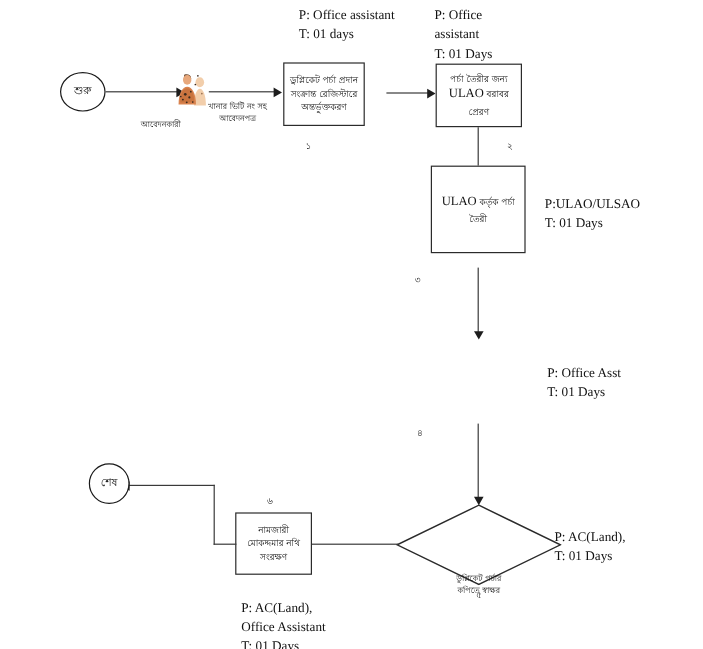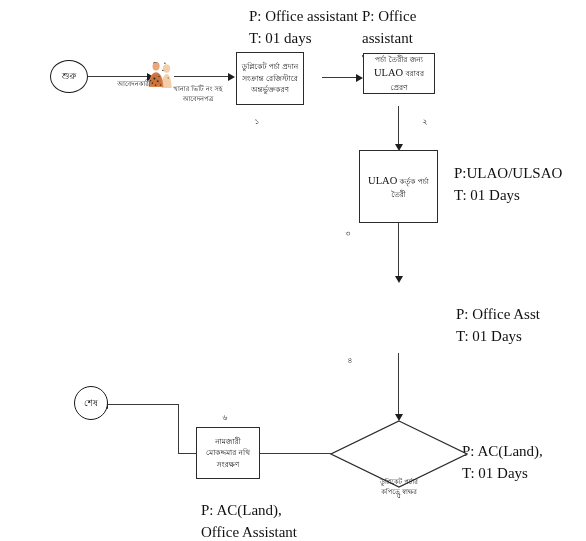--- a/index.html
+++ b/index.html
@@ -80,21 +80,21 @@
   .arrow-r, .arrow-l, .arrow-d, .arrow-u {
     width: 0; height: 0;
   }
   .arrow-r { border-top: 4px solid transparent; border-bottom: 4px solid transparent; border-left: 7px solid #1d1d1d; }
   .arrow-l { border-top: 4px solid transparent; border-bottom: 4px solid transparent; border-right: 7px solid #1d1d1d; }
   .arrow-d { border-left: 4px solid transparent; border-right: 4px solid transparent; border-top: 7px solid #1d1d1d; }
 
   
   .annot {
     font-family: "Liberation Serif", serif;
-    font-size: 15px;
+    font-size: 11px;
     line-height: 1.45;
     color: #111;
     white-space: pre-line;
   }
 
   
   .caption {
     font-family: "DejaVu Sans", sans-serif;
     font-size: 6.6px;
     line-height: 1.5;
@@ -141,21 +141,21 @@
       <circle cx="16.0" cy="18.4" r="0.7" fill="#3a2a1e"></circle>
       <circle cx="12.6" cy="27.3" r="0.8" fill="#3a2a1e"></circle>
       <circle cx="17.6" cy="27.0" r="0.7" fill="#3a2a1e"></circle>
       <circle cx="7.6" cy="22.4" r="0.7" fill="#3a2a1e"></circle>
       <circle cx="19.8" cy="12.4" r="0.7" fill="#3a2a1e"></circle>
       <circle cx="21.9" cy="5.2" r="0.7" fill="#3a2a1e"></circle>
       <circle cx="25.2" cy="20.0" r="0.7" fill="#9a7050"></circle>
     </svg>
   </div>
 
-  <div class="abs caption" style="left:101px; top:80px; width:66px;">
+  <div class="abs caption" style="left:101px; top:100px; width:66px;">
     <span>আবেদনকারী</span>
   </div>
 
   <div class="abs caption" style="left:160px; top:85px; width:76px; white-space:pre-line;">খানার ভিটি নং সহ
 আবেদনপত্র</div>
 
   <div class="abs hline" style="left:174px; top:76px; width:56px;"></div>
   <div class="abs arrow-r" style="left:228px; top:72.5px;"></div>
 
   <div class="abs annot" style="left:249px; top:6px;">P:  Office assistant
@@ -168,38 +168,38 @@
       <span>অন্তর্ভুক্তকরণ</span>
     </span>
   </div>
   <div class="abs step-num" style="left:244px; top:116px; width:26px;">১</div>
 
   <div class="abs hline" style="left:322px; top:77px; width:37px;"></div>
   <div class="abs arrow-r" style="left:356px; top:73.5px;"></div>
 
   <div class="abs annot" style="left:362px; top:6px;">P: Office
 assistant
-T: 06 Days</div>
-
-  <div class="abs process" style="left:363px; top:53px; width:72px; height:41px;">
+T: 01 Days</div>
+
+  <div class="abs process" style="left:363px; top:53px; width:72px; height:53px;">
     <span class="bn">
       <span>পর্চা তৈরীর জন্য</span><br>
       <span class="big">ULAO</span><span> বরাবর</span><br>
       <span>প্রেরণ</span>
     </span>
   </div>
   <div class="abs step-num" style="left:412px; top:116px; width:26px;">২</div>
 
   <div class="abs vline" style="left:398px; top:106px; width:1.3px; height:42px;"></div>
   <div class="abs arrow-d" style="left:394.6px; top:144px;"></div>
 
   <div class="abs annot" style="left:454px; top:163px;">P:ULAO/ULSAO
 T:  01 Days</div>
 
-  <div class="abs process" style="left:359px; top:150px; width:79px; height:73px;">
+  <div class="abs process" style="left:359px; top:138px; width:79px; height:73px;">
     <span class="bn">
       <span class="big">ULAO</span><span> কর্তৃক পর্চা তৈরী</span>
     </span>
   </div>
   <div class="abs step-num" style="left:335px; top:228px; width:26px;">৩</div>
 
   <div class="abs vline" style="left:398px; top:223px; width:1.3px; height:57px;"></div>
   <div class="abs arrow-d" style="left:394.6px; top:276px;"></div>
 
   <div class="abs annot" style="left:456px; top:304px;">P: Office Asst

